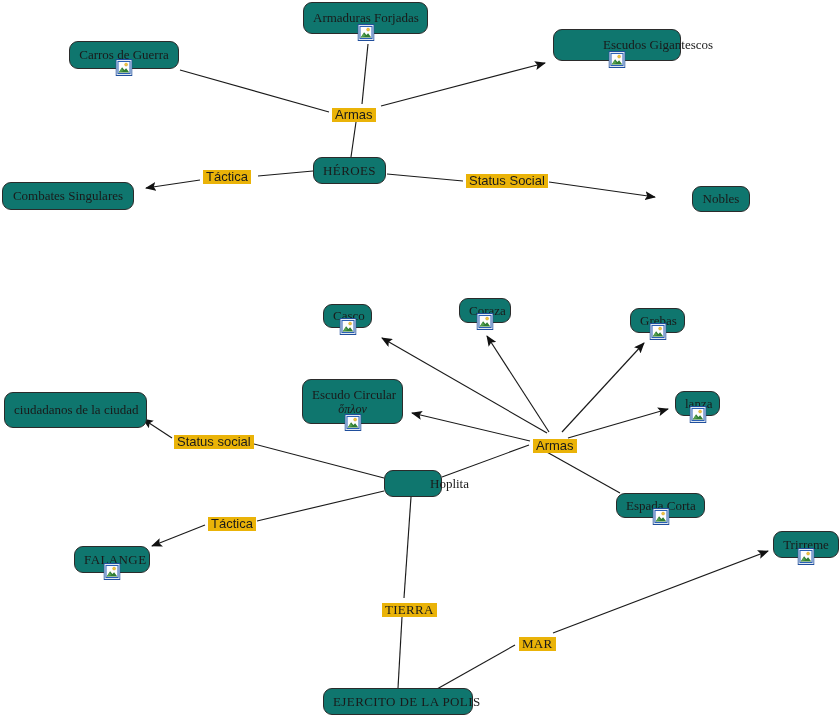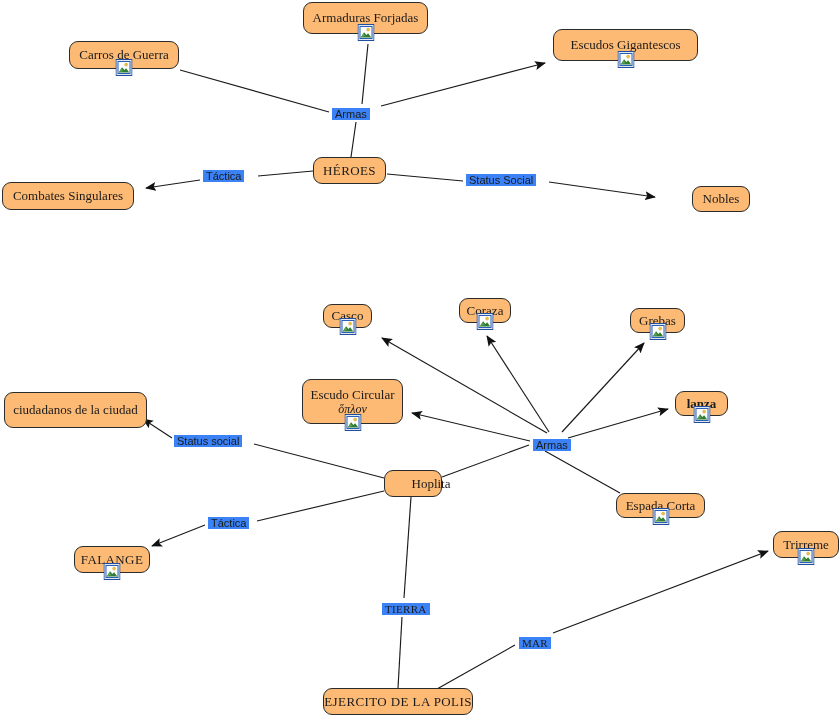--- a/index.html
+++ b/index.html
@@ -22,29 +22,28 @@
     position: absolute;
     left: 0;
     top: 0;
     width: 839px;
     height: 717px;
   }
   
   .node {
     position: absolute;
     box-sizing: border-box;
-    background: #fdba74;
+    background: #0f766e;
     border: 1px solid #2b2b2b;
     border-radius: 9px;
     font-family: "Liberation Serif", serif;
     font-size: 13px;
     color: #1a1a1a;
     display: flex;
     flex-direction: column;
-    align-items: center;
     justify-content: center;
     text-align: center;
     line-height: 1.18;
     white-space: nowrap;
     z-index: 3;
   }
   .node .nlabel {
     display: block;
     padding: 0 9px;
   }
@@ -64,23 +63,23 @@
     transform: translateX(-50%);
     bottom: -8px;
     width: 17px;
     height: 17px;
     z-index: 6;
   }
   
   .elabel {
     position: absolute;
     font-family: "Liberation Sans", sans-serif;
-    font-size: 11px;
+    font-size: 13px;
     color: #1a1a1a;
-    background: #3b82f6;
+    background: #eab308;
     padding: 0 3px;
     white-space: nowrap;
     z-index: 4;
     line-height: 1.1;
   }
   .elabel.serif {
     font-family: "Liberation Serif", serif;
     letter-spacing: 0.3px;
   }
 </style>
@@ -160,21 +159,21 @@
       <div class="node" style="left: 69px; top: 41px; width: 110px; height: 28px;">
         <span class="nlabel">Carros de Guerra</span>
         <span class="imgicon"><svg viewBox="0 0 17 17" width="17" height="17" xmlns="http://www.w3.org/2000/svg">
             <rect x="0.5" y="0.5" width="16" height="16" fill="#dfe7ef" stroke="#1f4e9c" stroke-width="1"></rect>
             <rect x="2.5" y="2.5" width="12" height="12" fill="#fdfdfd" stroke="#2a5fb5" stroke-width="1"></rect>
             <circle cx="10.6" cy="5.6" r="1.5" fill="#f2c43a" stroke="#b8912a" stroke-width="0.4"></circle>
             <path d="M3.2,13.4 L6.6,8.3 L8.9,11.1 L10.6,9.2 L13.8,13.4 Z" fill="#2f7d32"></path>
             <path d="M3.2,13.4 L6.1,9.6 L8.0,12.0 Z" fill="#56a04f"></path>
           </svg></span>
       </div>
-      <div class="node" style="left: 553px; top: 29px; width: 145px; height: 32px;">
+      <div class="node" style="left: 553px; top: 29px; width: 128px; height: 32px; padding-left: 40px;">
         <span class="nlabel">Escudos Gigantescos</span>
         <span class="imgicon"><svg viewBox="0 0 17 17" width="17" height="17" xmlns="http://www.w3.org/2000/svg">
             <rect x="0.5" y="0.5" width="16" height="16" fill="#dfe7ef" stroke="#1f4e9c" stroke-width="1"></rect>
             <rect x="2.5" y="2.5" width="12" height="12" fill="#fdfdfd" stroke="#2a5fb5" stroke-width="1"></rect>
             <circle cx="10.6" cy="5.6" r="1.5" fill="#f2c43a" stroke="#b8912a" stroke-width="0.4"></circle>
             <path d="M3.2,13.4 L6.6,8.3 L8.9,11.1 L10.6,9.2 L13.8,13.4 Z" fill="#2f7d32"></path>
             <path d="M3.2,13.4 L6.1,9.6 L8.0,12.0 Z" fill="#56a04f"></path>
           </svg></span>
       </div>
       <div class="node caps" style="left: 313px; top: 157px; width: 73px; height: 27px;">
@@ -209,21 +208,21 @@
       <div class="node" style="left: 630px; top: 308px; width: 55px; height: 25px;">
         <span class="nlabel">Grebas</span>
         <span class="imgicon"><svg viewBox="0 0 17 17" width="17" height="17" xmlns="http://www.w3.org/2000/svg">
             <rect x="0.5" y="0.5" width="16" height="16" fill="#dfe7ef" stroke="#1f4e9c" stroke-width="1"></rect>
             <rect x="2.5" y="2.5" width="12" height="12" fill="#fdfdfd" stroke="#2a5fb5" stroke-width="1"></rect>
             <circle cx="10.6" cy="5.6" r="1.5" fill="#f2c43a" stroke="#b8912a" stroke-width="0.4"></circle>
             <path d="M3.2,13.4 L6.6,8.3 L8.9,11.1 L10.6,9.2 L13.8,13.4 Z" fill="#2f7d32"></path>
             <path d="M3.2,13.4 L6.1,9.6 L8.0,12.0 Z" fill="#56a04f"></path>
           </svg></span>
       </div>
-      <div class="node" style="left: 675px; top: 391px; width: 53px; height: 25px; font-weight: bold;">
+      <div class="node" style="left: 675px; top: 391px; width: 45px; height: 25px;">
         <span class="nlabel">lanza</span>
         <span class="imgicon"><svg viewBox="0 0 17 17" width="17" height="17" xmlns="http://www.w3.org/2000/svg">
             <rect x="0.5" y="0.5" width="16" height="16" fill="#dfe7ef" stroke="#1f4e9c" stroke-width="1"></rect>
             <rect x="2.5" y="2.5" width="12" height="12" fill="#fdfdfd" stroke="#2a5fb5" stroke-width="1"></rect>
             <circle cx="10.6" cy="5.6" r="1.5" fill="#f2c43a" stroke="#b8912a" stroke-width="0.4"></circle>
             <path d="M3.2,13.4 L6.6,8.3 L8.9,11.1 L10.6,9.2 L13.8,13.4 Z" fill="#2f7d32"></path>
             <path d="M3.2,13.4 L6.1,9.6 L8.0,12.0 Z" fill="#56a04f"></path>
           </svg></span>
       </div>
       <div class="node" style="left: 302px; top: 379px; width: 101px; height: 45px;">

